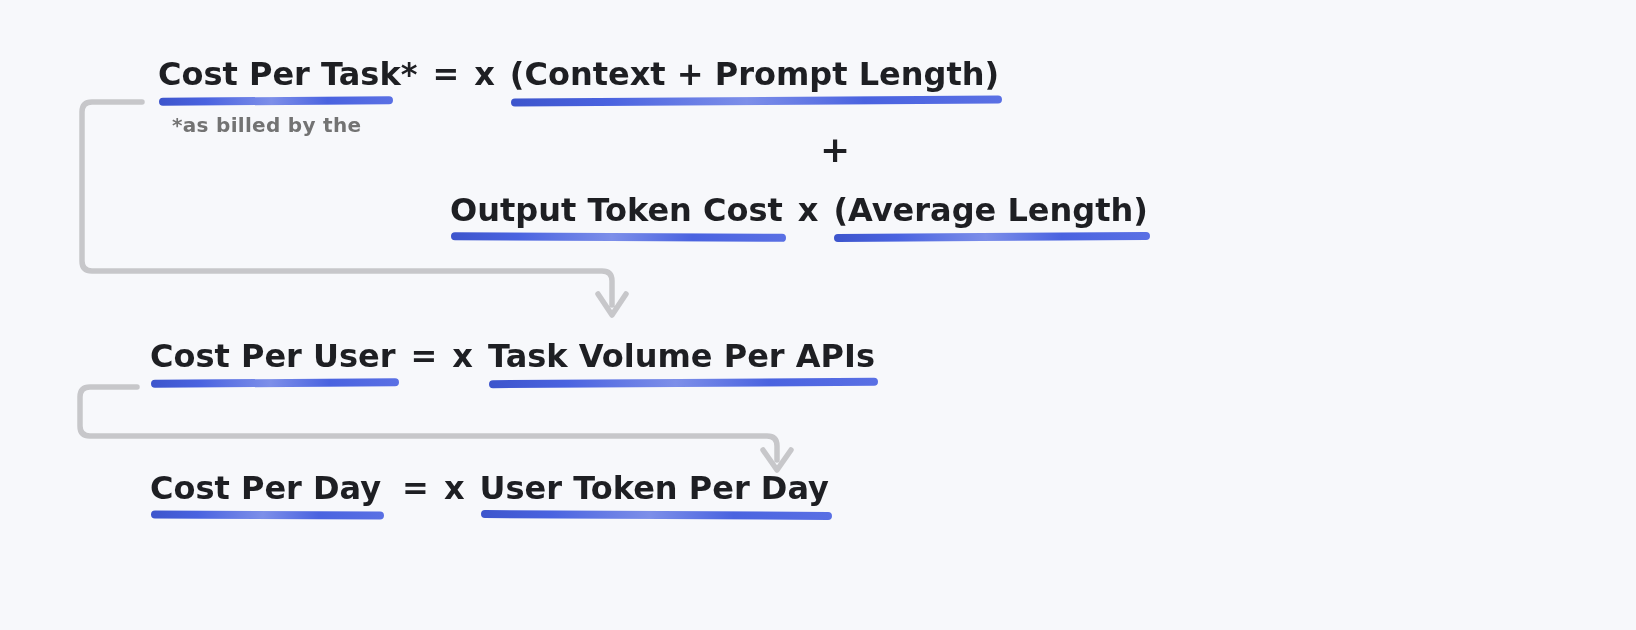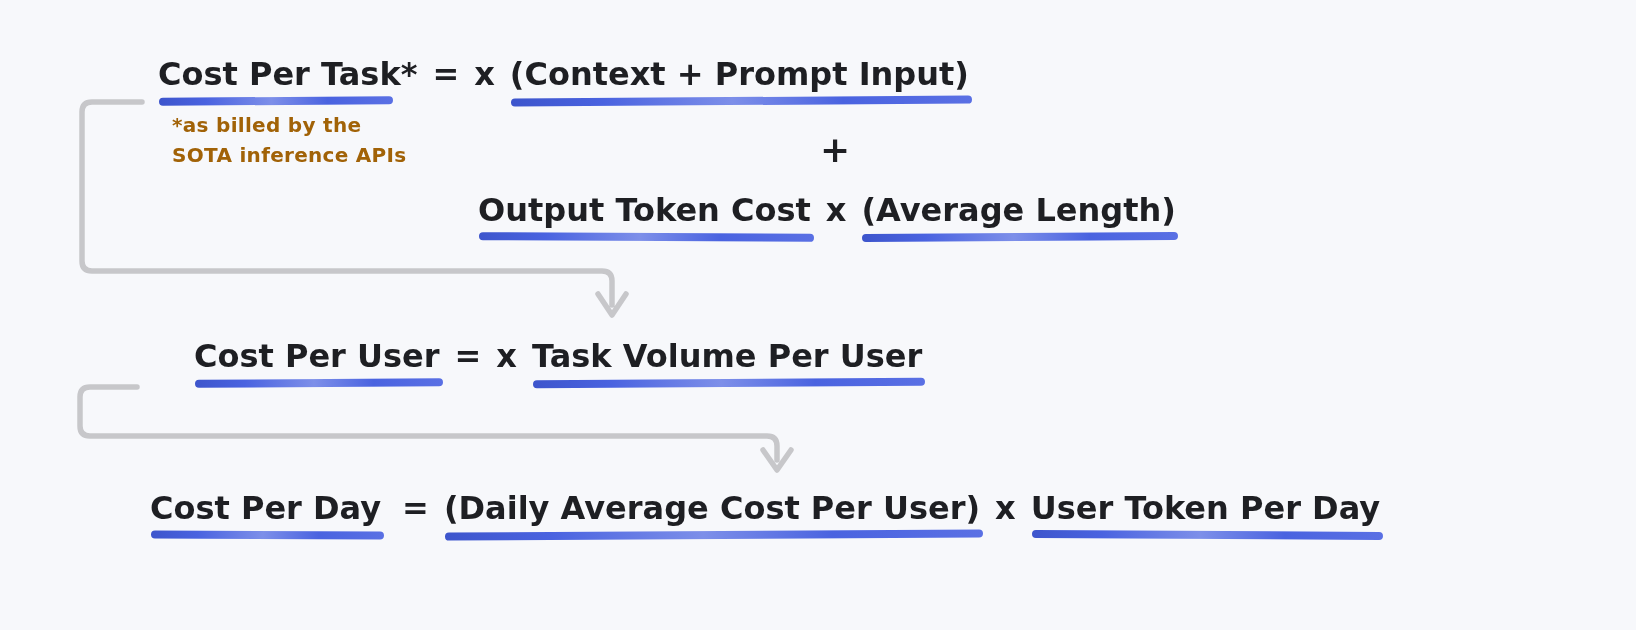--- a/index.html
+++ b/index.html
@@ -30,21 +30,21 @@
     height:8px;border-radius:6px;
     background:linear-gradient(90deg,#3d55cc 0%,#4a63e0 20%,#7d8fe9 48%,#4a63e0 72%,#5a70e4 100%);
   }
   .u.tilt-a::after{transform:rotate(-0.35deg);}
   .u.tilt-b::after{transform:rotate(0.3deg);}
   .u.short::after{right:24px;}
   .op{display:inline-block;}
   .footnote{
     position:absolute;left:172px;top:110px;
     font-size:20px;line-height:30px;
-    color:#a16207;letter-spacing:0.3px;
+    color:#737373;letter-spacing:0.3px;
   }
   .plus{
     position:absolute;left:820px;top:130px;
     font-size:36px;line-height:40px;
   }
   .arrows{position:absolute;left:0;top:0;pointer-events:none;}
   .arrows path{
     fill:none;
     stroke:#c7c7ca;
     stroke-width:5.5;
@@ -59,44 +59,42 @@
 
   <svg class="arrows" width="1636" height="630" viewBox="0 0 1636 630">
     <path d="M142,102 L92,102 Q82,102 82,112 L82,261 Q82,271 92,271 L602,271 Q612,271 612,281 L612,305 M598,294 L612,315 L626,294"></path>
     <path d="M137,387 L90,387 Q80,387 80,397 L80,426 Q80,436 90,436 L767,436 Q777,436 777,446 L777,460 M763,450 L777,470 L791,450"></path>
   </svg>
 
   <div class="row" style="left:158px;top:52px;">
     <span class="term u short tilt-a">Cost Per Task*</span>
     <span class="op">=</span>
     <span class="op">x</span>
-    <span class="term u tilt-a">(Context + Prompt Input)</span>
+    <span class="term u tilt-a">(Context + Prompt Length)</span>
   </div>
 
   <div class="footnote">
     <div>*as billed by the</div>
-    <div>SOTA inference APIs</div>
   </div>
 
   <div class="plus">+</div>
 
-  <div class="row" style="left:478px;top:188px;">
+  <div class="row" style="left:450px;top:188px;">
     <span class="term u tilt-b">Output Token Cost</span>
     <span class="op">x</span>
     <span class="term u tilt-a">(Average Length)</span>
   </div>
 
-  <div class="row" style="left:150px;top:334px;margin-left:44px;">
+  <div class="row" style="left:150px;top:334px;">
     <span class="term u tilt-a">Cost Per User</span>
     <span class="op">=</span>
     <span class="op">x</span>
-    <span class="term u tilt-a">Task Volume Per User</span>
+    <span class="term u tilt-a">Task Volume Per APIs</span>
   </div>
 
-  <div class="row" style="left:150px;top:486px;">
+  <div class="row" style="left:150px;top:466px;">
     <span class="term u tilt-b">Cost Per Day</span>
     <span class="op" style="margin-left:6px;">=</span>
-    <span class="term u tilt-a">(Daily Average Cost Per User)</span>
     <span class="op">x</span>
     <span class="term u tilt-b">User Token Per Day</span>
   </div>
 
 </div>
 
 </body></html>

